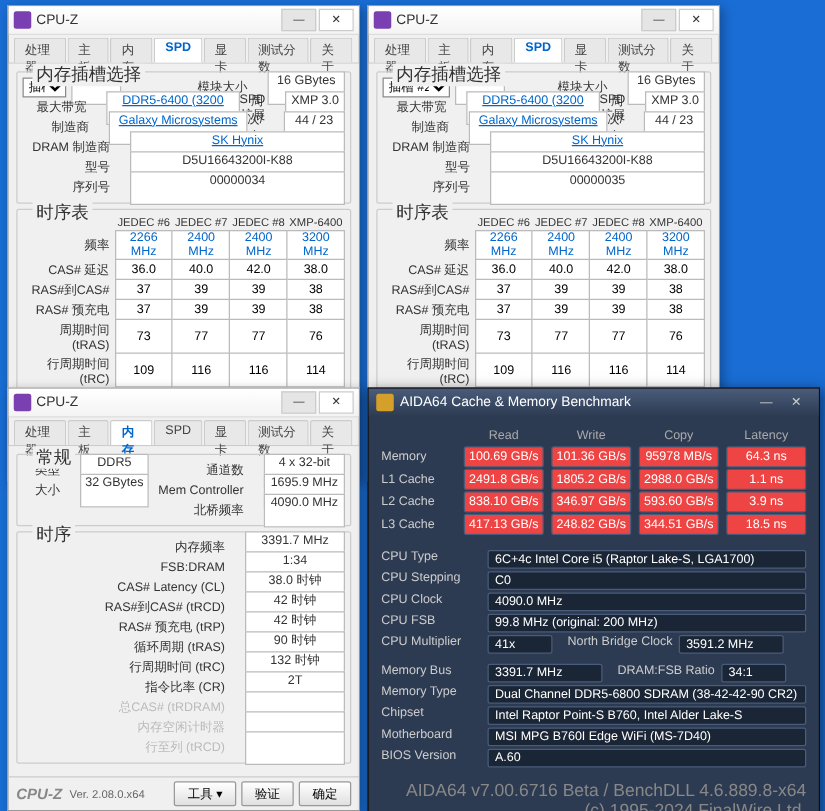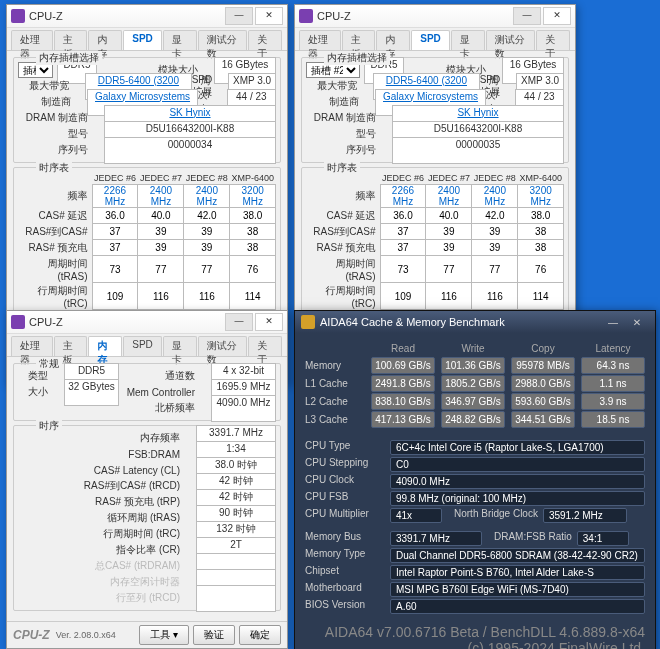--- a/index.html
+++ b/index.html
@@ -7,21 +7,21 @@
 .tbar{height:22px;background:linear-gradient(#fff,#f4f4f4);border-bottom:1px solid #ddd;display:flex;align-items:center;padding:0 4px}
 .tbar .ico{width:14px;height:14px;background:#7a3fb0;border-radius:2px;margin-right:4px}
 .tbar .ttl{flex:1;font-size:11px;color:#333}
 .tbar .wbtn{width:26px;height:16px;margin-left:2px;background:#e5e5e5;border:1px solid #ccc;text-align:center;line-height:14px;font-size:9px;color:#333}
 .tbar .wbtn.cl{background:#fff}
 .tabs{height:20px;display:flex;border-bottom:1px solid #ccc;padding:2px 4px 0}
 .tab{padding:2px 8px;border:1px solid #ccc;border-bottom:none;background:#e8e8e8;margin-right:1px;font-size:10px;color:#444;border-radius:2px 2px 0 0}
 .tab.act{background:#fff;color:#0066cc;font-weight:bold}
 .pane{padding:6px;background:#f0f0f0}
 .grp{border:1px solid #ccc;border-radius:2px;margin-bottom:4px;padding:4px;position:relative}
-.grp .gt{position:absolute;top:-7px;left:22px;background:#f0f0f0;padding:0 3px;font-size:10px;color:#333}
+.grp .gt{position:absolute;top:-7px;left:12px;background:#f0f0f0;padding:0 3px;font-size:14px;color:#333}
 .row{display:flex;align-items:center;height:16px;font-size:10px}
 .lbl{color:#333;text-align:right;padding-right:16px}
 .val{border:1px solid #bbb;background:#fff;padding:0 3px;height:27px;line-height:13px;text-align:center;color:#333;box-sizing:border-box}
 .val.lnk{color:#0066cc;text-decoration:underline}
 .sel{border:1px solid #888;background:#fff;height:16px;font-size:10px}
 .tbl{width:100%;border-collapse:collapse}
 .tbl td{font-size:10px;text-align:center;padding:1px}
 .tbl .hd{color:#333;font-size:9px}
 .tbl .rl{text-align:right;padding-right:4px;color:#333}
 .tbl .cv{border:1px solid #bbb;background:#fff;height:13px;padding:0 2px}
@@ -31,21 +31,21 @@
 .btn{border:1px solid #999;background:linear-gradient(#fff,#e0e0e0);padding:2px 10px;margin-left:4px;font-size:10px;border-radius:2px}
 .aida{position:absolute;background:#2d3b52;color:#ddd;border:1px solid #111;box-shadow:2px 2px 10px rgba(0,0,0,.5)}
 .aida .at{height:22px;background:linear-gradient(#4a5c7a,#2d3b52);display:flex;align-items:center;padding:0 6px;color:#fff;font-size:11px}
 .aida .at .ai{width:14px;height:14px;background:#d4a029;margin-right:5px;border-radius:2px}
 .aida .at .sp{flex:1}
 .aida .at .wb{width:24px;text-align:center;color:#ccc;font-size:10px}
 .aida .bd{padding:8px 10px;font-size:10px}
 .art{display:grid;grid-template-columns:60px 1fr 1fr 1fr 1fr;gap:1px 6px;align-items:center;margin-bottom:4px}
 .art .h{text-align:center;color:#aaa;font-size:10px;padding:2px}
 .art .l{color:#ccc;font-size:10px}
-.art .c{background:#737373;border:1px solid #4a5c7a;text-align:center;padding:2px;color:#fff;font-size:10px;border-radius:2px}
+.art .c{background:#ef4444;border:1px solid #4a5c7a;text-align:center;padding:2px;color:#fff;font-size:10px;border-radius:2px}
 .irow{display:flex;margin:2px 0;font-size:10px}
 .irow .il{width:85px;color:#ccc}
 .irow .iv{background:#1a2535;border:1px solid #4a5c7a;padding:1px 5px;color:#fff;border-radius:2px;flex:1}
 .irow .iv2{background:#1a2535;border:1px solid #4a5c7a;padding:1px 5px;color:#fff;border-radius:2px;margin-left:5px}
 .afoot{display:flex;padding:6px 10px;border-top:1px solid #4a5c7a}
 .cp{color:#888;font-size:14px;text-align:right;padding:0 10px 4px}
 .dim{color:#bbb}
 </style>
 </head>
 <body>
@@ -451,21 +451,21 @@
 <div class="irow">
         <div class="il">CPU Stepping</div>
         <div class="iv">C0</div>
       </div>
 <div class="irow">
         <div class="il">CPU Clock</div>
         <div class="iv">4090.0 MHz</div>
       </div>
 <div class="irow">
         <div class="il">CPU FSB</div>
-        <div class="iv">99.8 MHz (original: 100 MHz)</div>
+        <div class="iv">99.8 MHz (original: 200 MHz)</div>
       </div>
 <div class="irow">
         <div class="il">CPU Multiplier</div>
         <div class="iv" style="flex:0 0 40px">41x</div>
         <div class="il" style="width:auto;margin-left:12px">North Bridge Clock</div>
         <div class="iv2" style="flex:0 0 72px">3591.2 MHz</div>
       </div>
 <div style="height:4px"></div>
 <div class="irow">
         <div class="il">Memory Bus</div>

